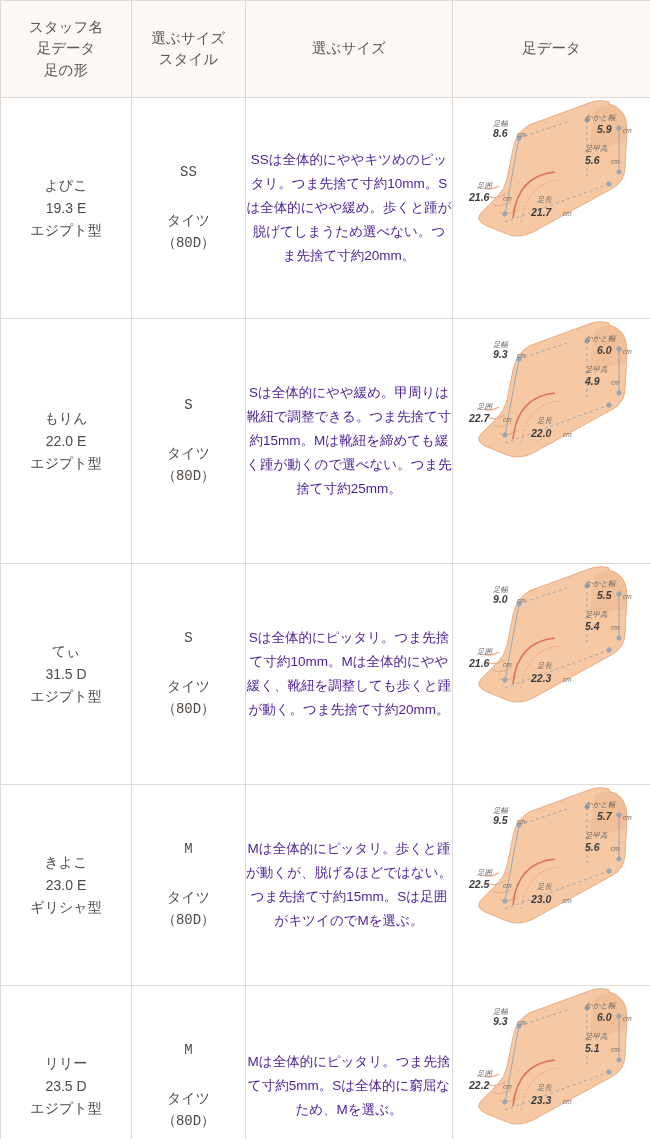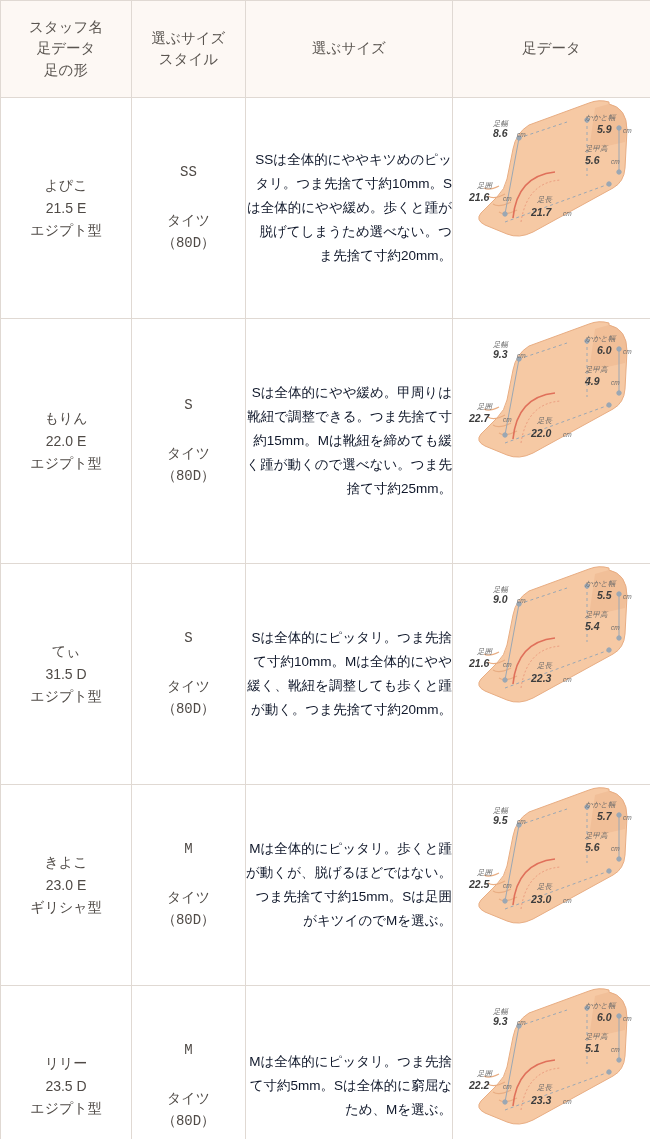--- a/index.html
+++ b/index.html
@@ -46,24 +46,24 @@
     text-align: center;
     font-size: 14px;
     line-height: 1.6;
     color: #4f4a46;
     padding: 8px 6px;
   }
   td.cell-name .nm { display: block; }
   td.cell-size .sz { display: block; font-family: Liberation Mono, monospace; }
   td.cell-size .sz-gap { height: 26px; }
   td.comment {
-    text-align: right;
+    text-align: center;
     font-size: 13.5px;
     line-height: 1.78;
-    color: #0f172a;
+    color: #4c1d95;
     padding: 12px 14px;
   }
   td.footdata {
     padding: 0;
     text-align: center;
   }
   .foot-wrap {
     position: relative;
     width: 208px;
     height: 100%;
@@ -106,21 +106,21 @@
       </th>
       <th>
         <span class="hdr-line">足データ</span>
       </th>
     </tr>
   </thead>
   <tbody id="tbody">
       <tr class="r0">
         <td class="cell cell-name">
           <span class="nm">よぴこ</span>
-          <span class="nm">21.5 E</span>
+          <span class="nm">19.3 E</span>
           <span class="nm">エジプト型</span>
         </td>
         <td class="cell cell-size">
           <span class="sz">SS</span>
           <div class="sz-gap"></div>
           <span class="sz">タイツ</span>
           <span class="sz">（80D）</span>
         </td>
         <td class="comment">SSは全体的にややキツめのピッタリ。つま先捨て寸約10mm。Sは全体的にやや緩め。歩くと踵が脱げてしまうため選べない。つま先捨て寸約20mm。</td>
         <td class="footdata">

